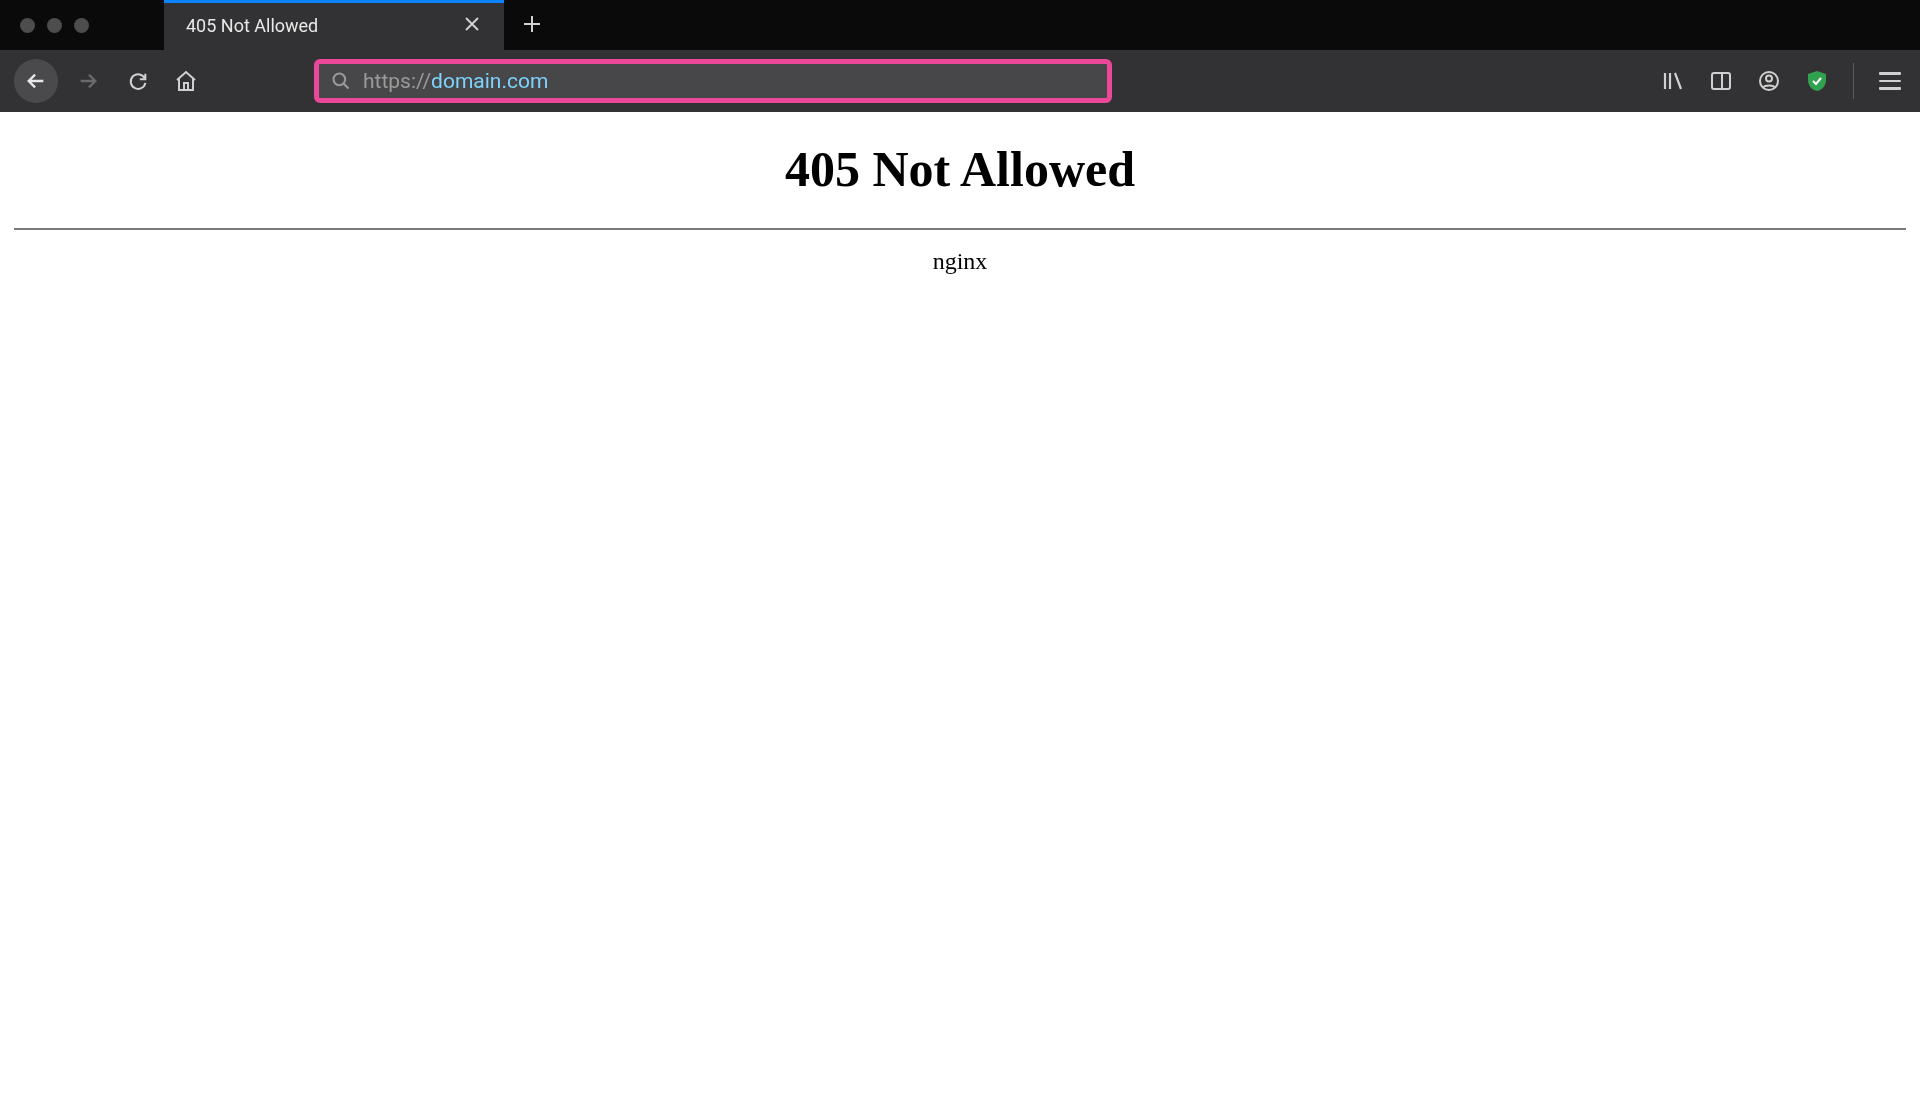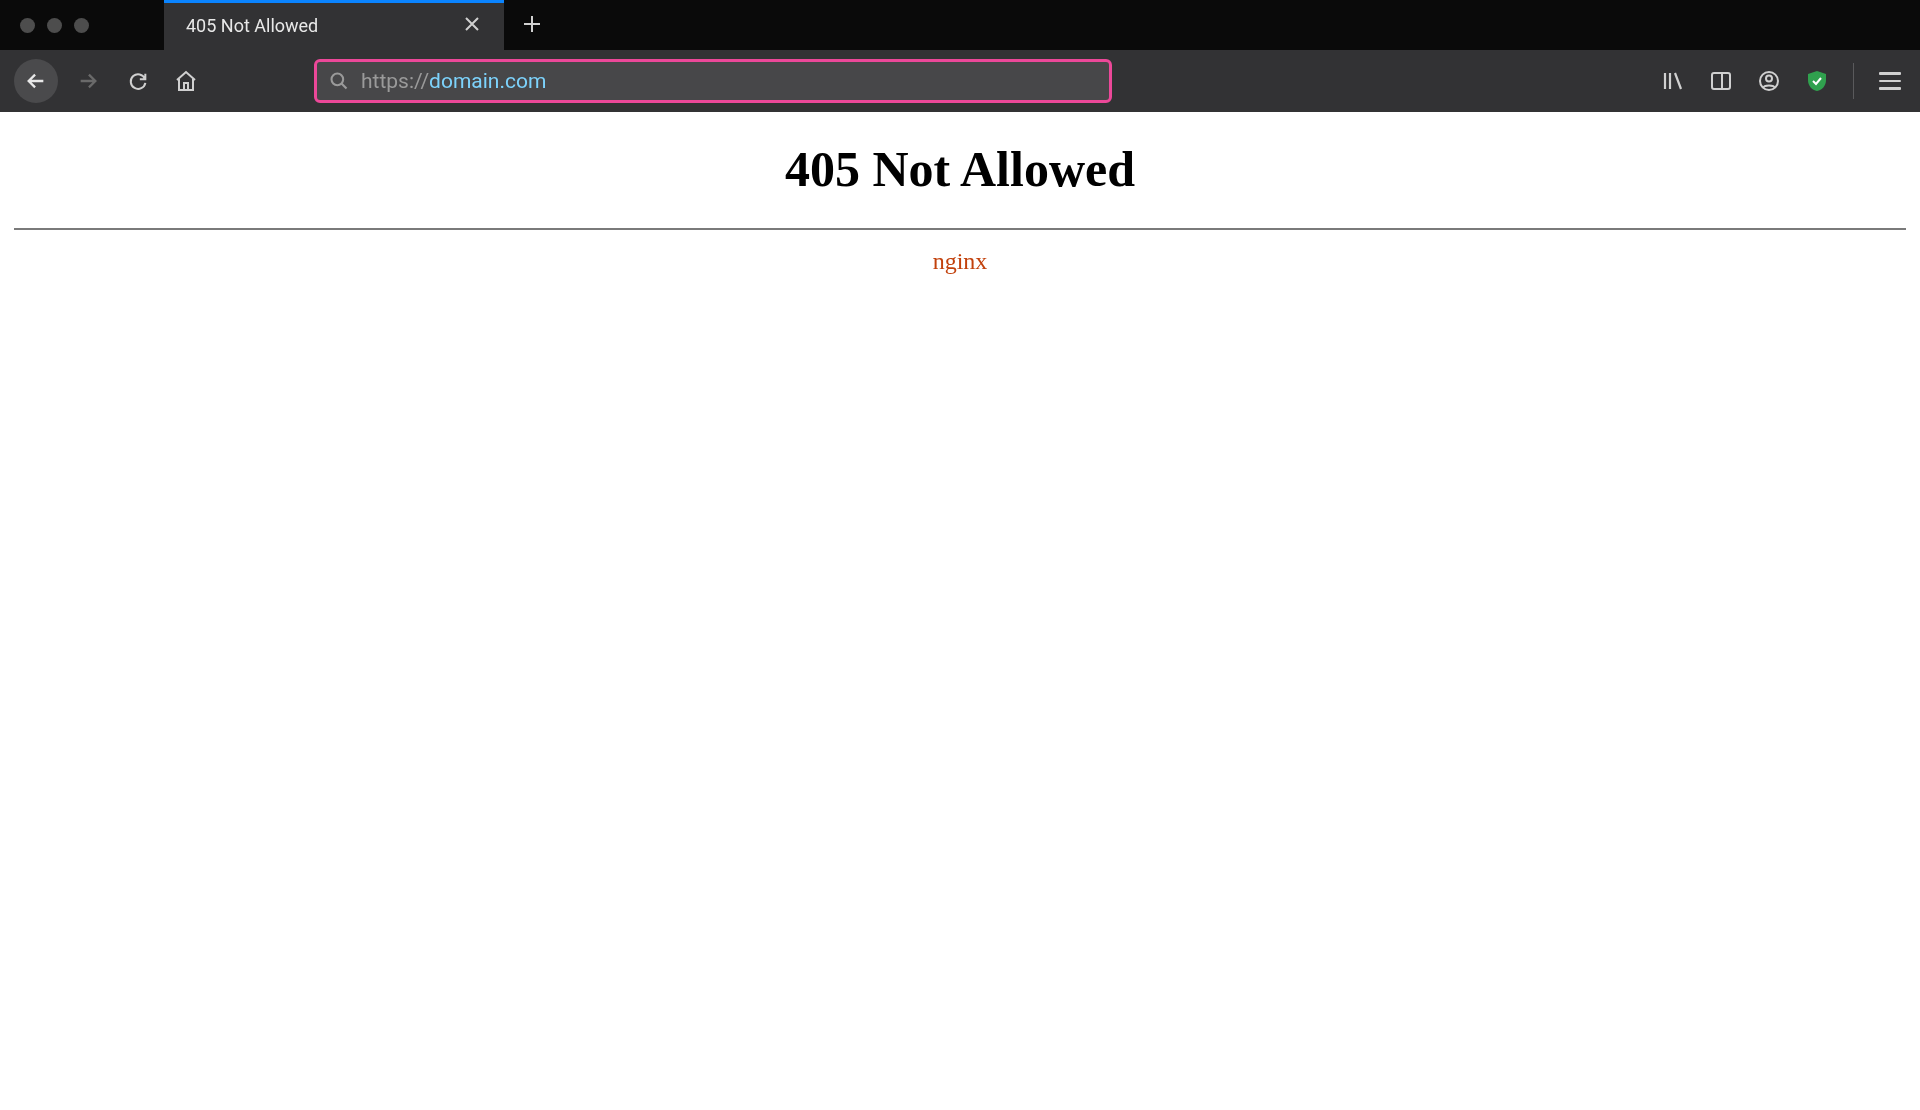--- a/index.html
+++ b/index.html
@@ -116,21 +116,21 @@
       align-items: center;
       justify-content: center;
       cursor: pointer;
       color: #d0d0d0;
     }
     .address-bar {
       flex: 0 0 auto;
       width: 798px;
       height: 44px;
       background: #474749;
-      border: 3px solid #ec4899;
+      border: 5px solid #ec4899;
       border-radius: 6px;
       display: flex;
       align-items: center;
       padding: 0 12px;
       margin-left: 100px;
     }
     .search-icon {
       color: #9a9a9a;
       margin-right: 12px;
       display: flex;
@@ -192,21 +192,21 @@
     }
     .error-hr {
       margin: 30px 14px 18px 14px;
       border: none;
       border-top: 2px solid #7a7a7a;
     }
     .server-text {
       text-align: center;
       font-family: "Times New Roman", Times, serif;
       font-size: 24px;
-      color: #c2410c;
+      color: #000000;
       margin-top: 18px;
     }
     .shield-icon svg {
       fill: #30a14e;
     }
   </style>
 </head>
 <body>
 
 <div class="browser-chrome">

